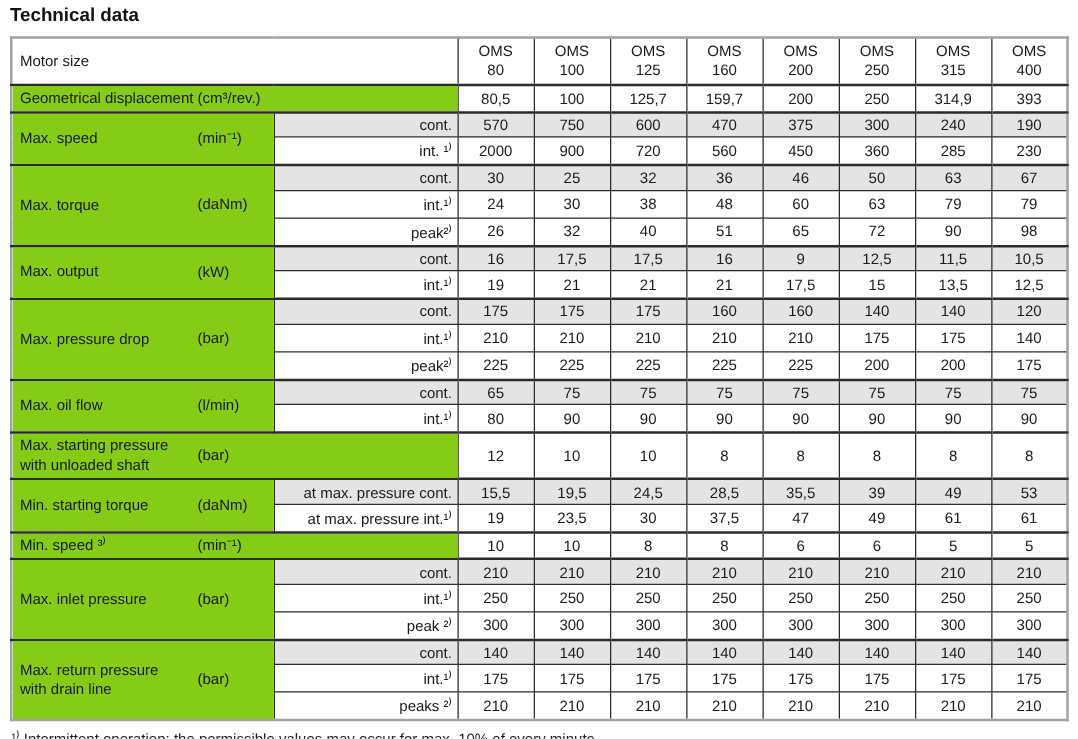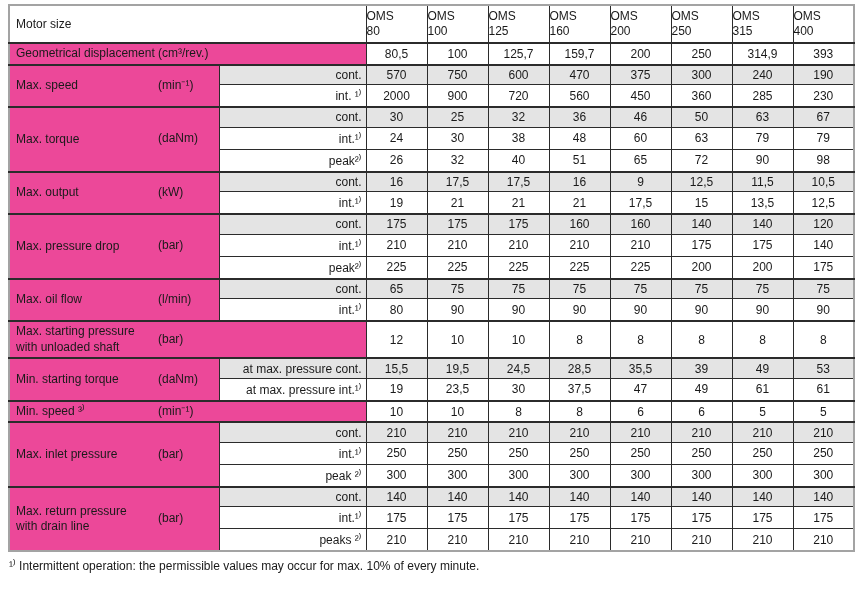--- a/index.html
+++ b/index.html
@@ -37,33 +37,33 @@
   }
   tr { height: 20px; }
   tr.header-row { height: 38px; }
   tr.group-start > th, tr.group-start > td { border-top: 2px solid #2b2b2b; }
   .motor-size-cell {
     text-align: left;
     vertical-align: middle;
     padding: 2px 4px 2px 6px;
   }
   .header-cell {
-    text-align: left;
+    text-align: center;
     vertical-align: middle;
     white-space: pre-line;
     line-height: 1.25;
   }
   .label-cell {
     text-align: left;
     vertical-align: middle;
     position: relative;
     padding: 2px 4px 2px 6px;
     white-space: pre-line;
     line-height: 1.3;
-    background: #ec4899;
+    background: #84cc16;
   }
   .unit {
     position: absolute;
     left: 148px;
     top: 50%;
     transform: translateY(-50%);
     white-space: nowrap;
   }
   .sub-cell {
     text-align: right;
@@ -84,20 +84,21 @@
   .footnote {
     font-size: 12px;
     line-height: 1.3;
     color: #1a1a1a;
   }
 </style>
 </head>
 <body>
 
 <div class="page">
+  <h1 class="title">Technical data</h1>
 
   <table class="spec">
     <colgroup>
       <col style="width:147px">
       <col style="width:63px">
       <col style="width:147px">
       <col style="width:61px">
         <col style="width:61px">
         <col style="width:61px">
         <col style="width:61px">

